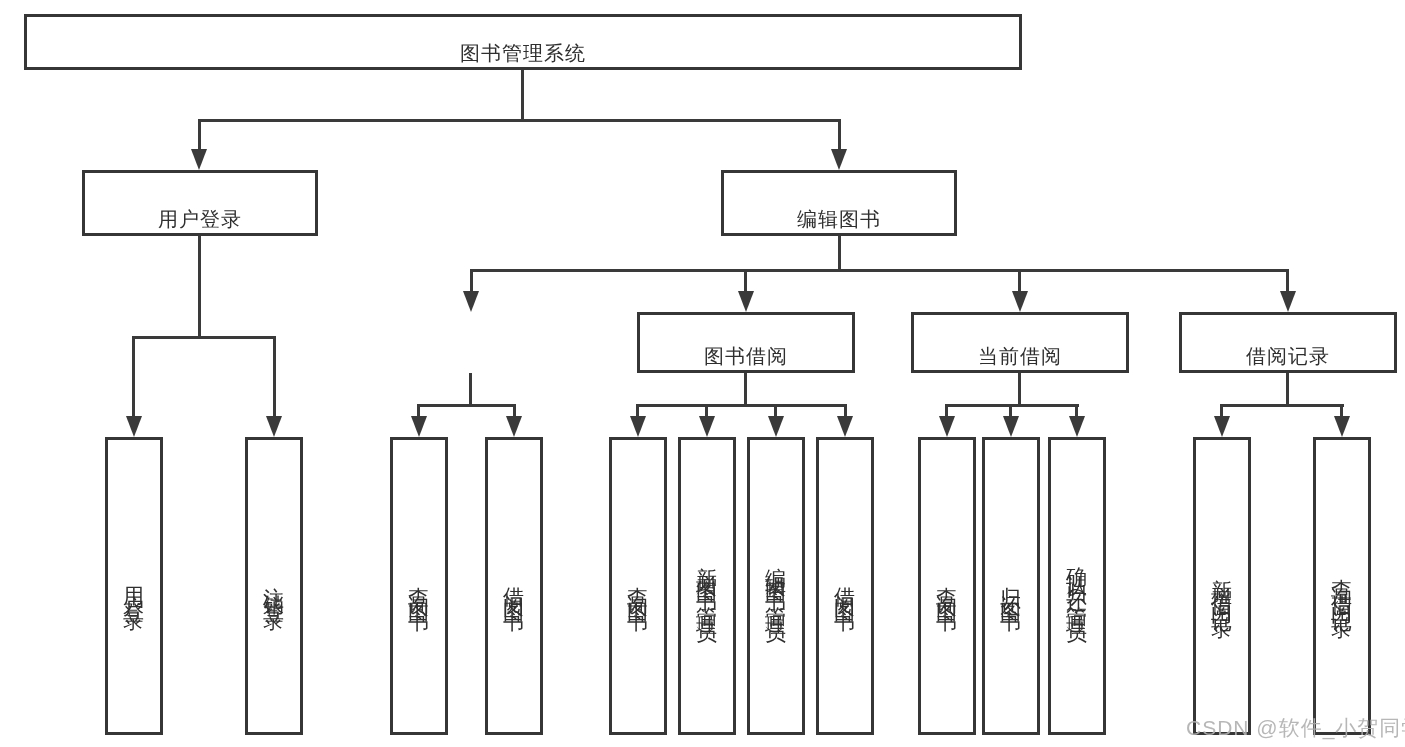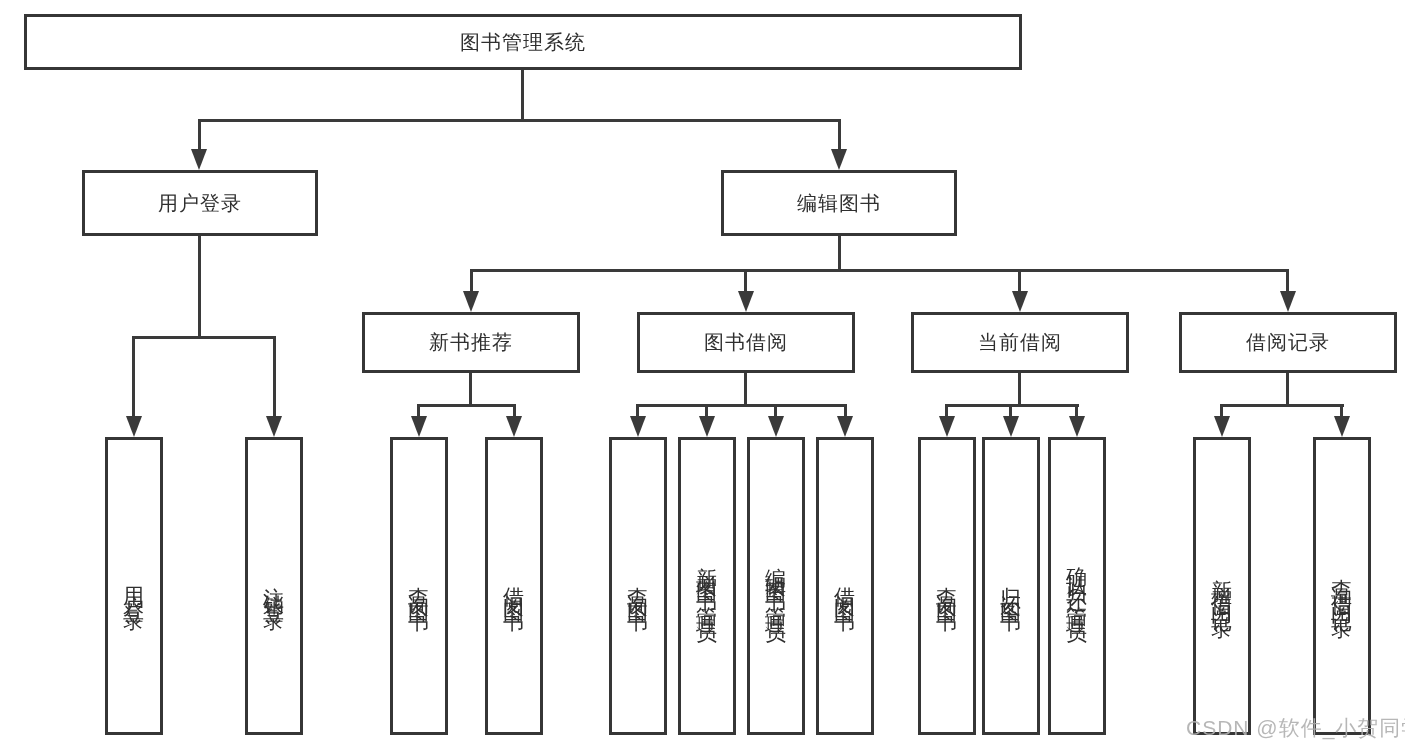--- a/index.html
+++ b/index.html
@@ -17,21 +17,21 @@
     font-family:"Liberation Sans","DejaVu Sans",sans-serif;
     color:var(--text);
     overflow:hidden;
   }
   
   .node{
     position:absolute;
     box-sizing:border-box;
     background:var(--box-fill);
     border:3px solid var(--box-border);
-    display:flex;align-items:center;justify-content:center;
+    display:flex;align-items:flex-end;justify-content:center;
     font-size:20px;
     letter-spacing:1px;
     white-space:nowrap;
   }
   .root{left:24px;top:14px;width:998px;height:56px;}
   .lvl1{top:170px;width:236px;height:66px;}
   .lvl2{top:312px;width:218px;height:61px;}
   .leaf{
     position:absolute;
     top:437px;width:58px;height:298px;
@@ -102,23 +102,20 @@
   <div class="h" style="left:470px;top:269px;width:819px"></div>
   <div class="v" style="left:470px;top:269px;height:24px"></div>
   <div class="arrow" style="left:463px;top:291px"></div>
   <div class="v" style="left:744px;top:269px;height:24px"></div>
   <div class="arrow" style="left:738px;top:291px"></div>
   <div class="v" style="left:1018px;top:269px;height:24px"></div>
   <div class="arrow" style="left:1012px;top:291px"></div>
   <div class="v" style="left:1286px;top:269px;height:24px"></div>
   <div class="arrow" style="left:1280px;top:291px"></div>
 
-  <div class="node lvl2" style="left:362px">
-    <span>新书推荐</span>
-  </div>
   <div class="node lvl2" style="left:911px">
     <span>当前借阅</span>
   </div>
   <div class="node lvl2" style="left:637px">
     <span>图书借阅</span>
   </div>
   <div class="node lvl2" style="left:1179px">
     <span>借阅记录</span>
   </div>
 

